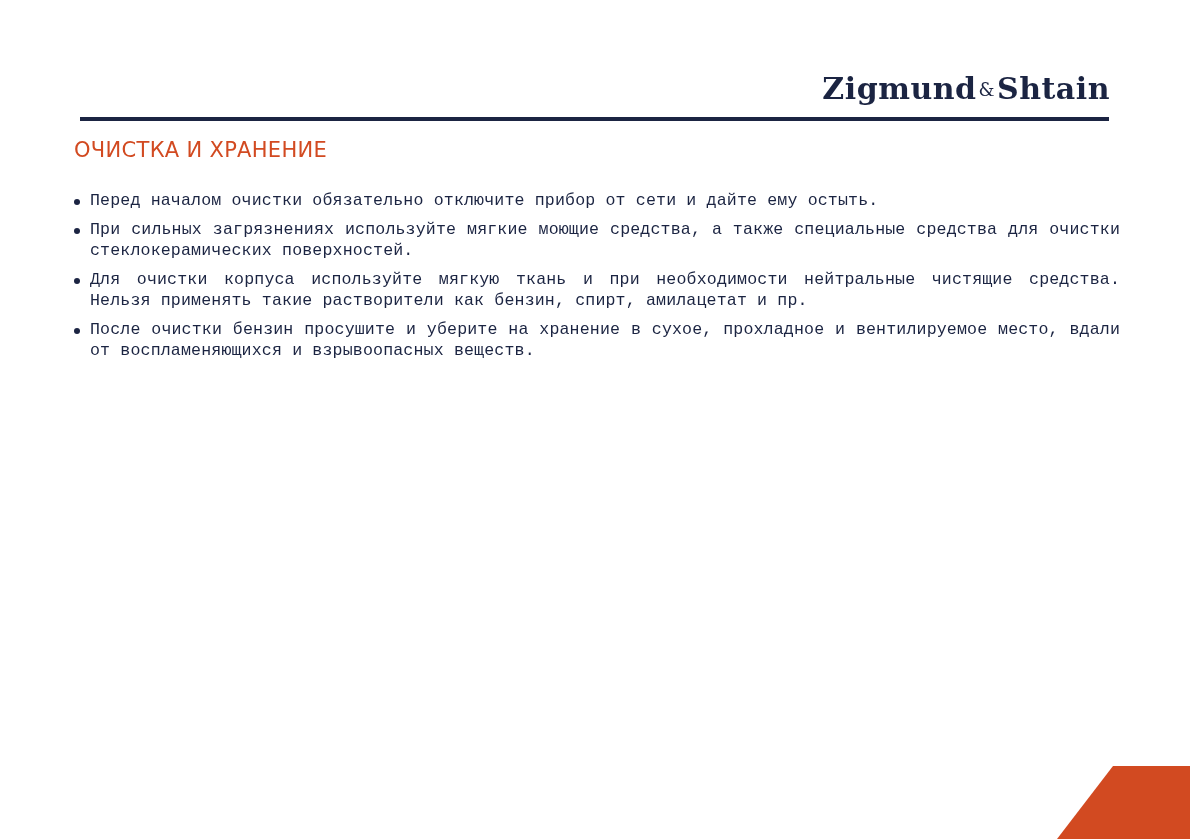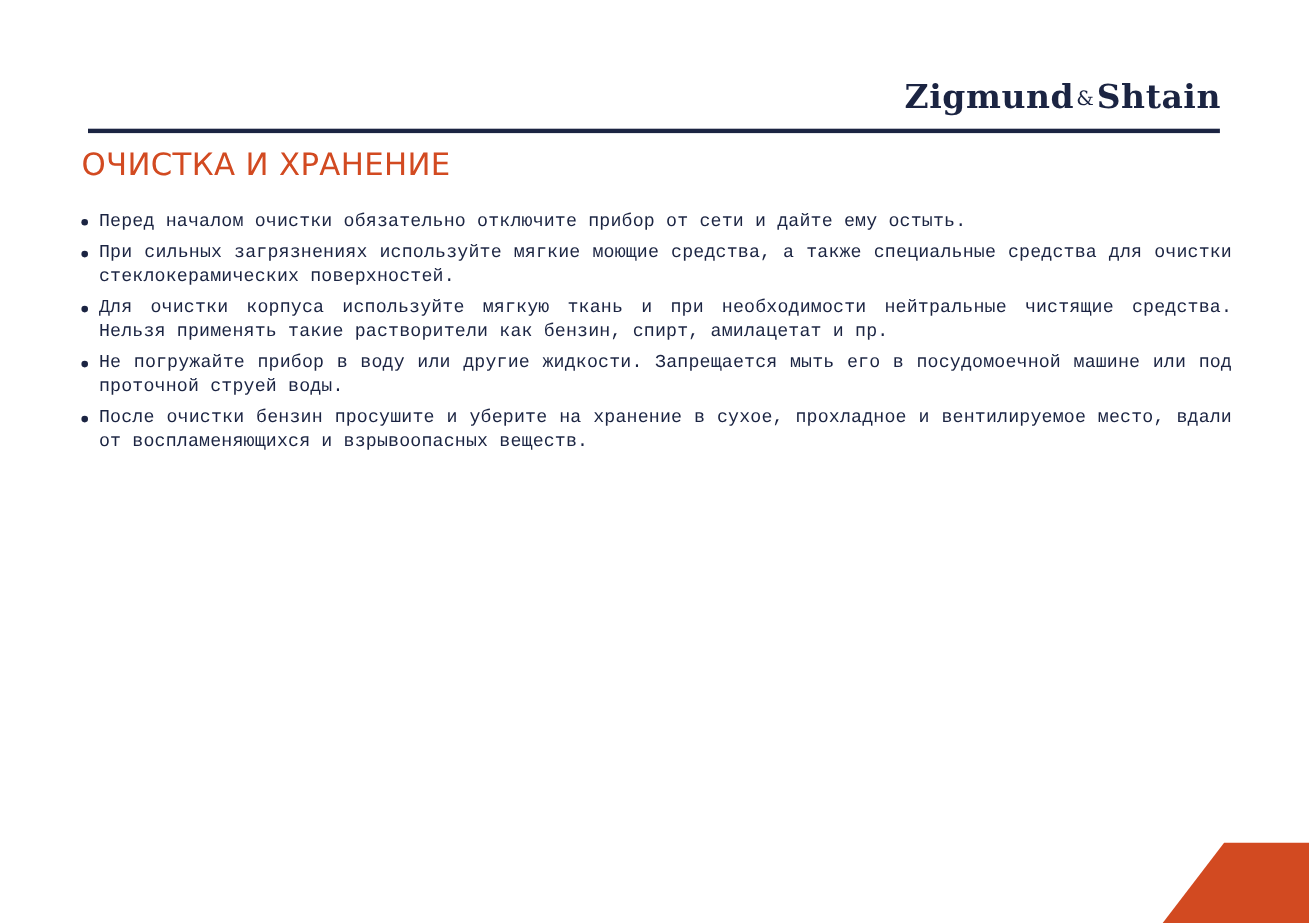--- a/index.html
+++ b/index.html
@@ -14,21 +14,21 @@
     color: #1b2442; font-size: 30px; letter-spacing: 0.5px;
     text-align: right; white-space: nowrap; line-height: 46px;
   }
   .logo .amp { font-size: 18px; font-weight: normal; margin: 0 2px; vertical-align: 3px; }
   .rule {
     position: absolute; left: 80px; top: 117px; width: 1029px; height: 4px;
     background: #1b2442;
   }
   .section-title {
     position: absolute; left: 74px; top: 137px;
-    color: #d24a21; font-size: 28px; letter-spacing: 0.3px;
+    color: #d24a21; font-size: 21px; letter-spacing: 0.3px;
     font-family: "DejaVu Sans", sans-serif; font-weight: normal;
     margin: 0; line-height: 26px;
   }
   .list {
     position: absolute; left: 74px; top: 190px; width: 1046px;
     margin: 0; padding: 0; list-style: none;
     color: #1b2442; font-size: 16.6px; line-height: 21px;
     letter-spacing: 0.15px;
     font-family: Liberation Mono, monospace;
   }
@@ -52,19 +52,18 @@
 </div>
 
 <div class="rule"></div>
 
 <h1 class="section-title">ОЧИСТКА И ХРАНЕНИЕ</h1>
 
 <ul class="list">
   <li><span class="bullet"></span><span>Перед началом очистки обязательно отключите прибор от сети и дайте ему остыть.</span></li>
   <li><span class="bullet"></span><span>При сильных загрязнениях используйте мягкие моющие средства, а также специальные средства для очистки стеклокерамических поверхностей.</span></li>
   <li><span class="bullet"></span><span>Для очистки корпуса используйте мягкую ткань и при необходимости нейтральные чистящие средства. Нельзя применять такие растворители как бензин, спирт, амилацетат и пр.</span></li>
-  <li><span class="bullet"></span><span>Не погружайте прибор в воду или другие жидкости. Запрещается мыть его в посудомоечной машине или под проточной струей воды.</span></li>
   <li><span class="bullet"></span><span>После очистки бензин просушите и уберите на хранение в сухое, прохладное и вентилируемое место, вдали от воспламеняющихся и взрывоопасных веществ.</span></li>
 </ul>
 
 <svg class="corner" viewBox="0 0 135 73" preserveAspectRatio="none">
   <polygon points="57,0 134,0 134,73 1,73" fill="#d24a21"></polygon>
 </svg>
 
 </body></html>

